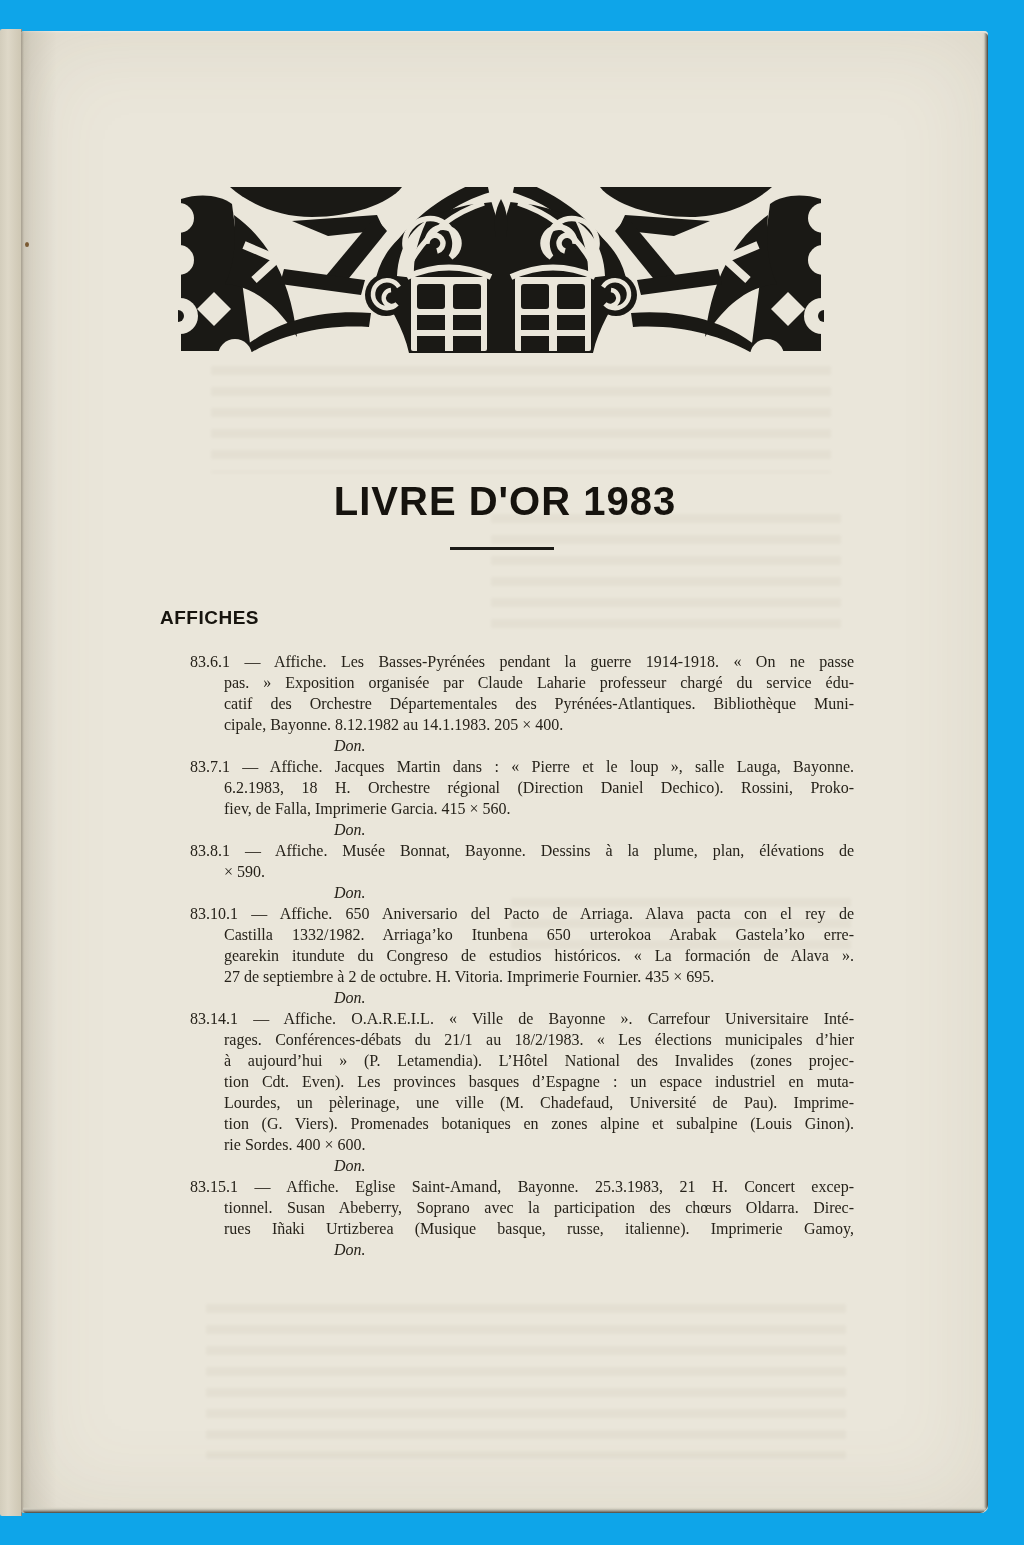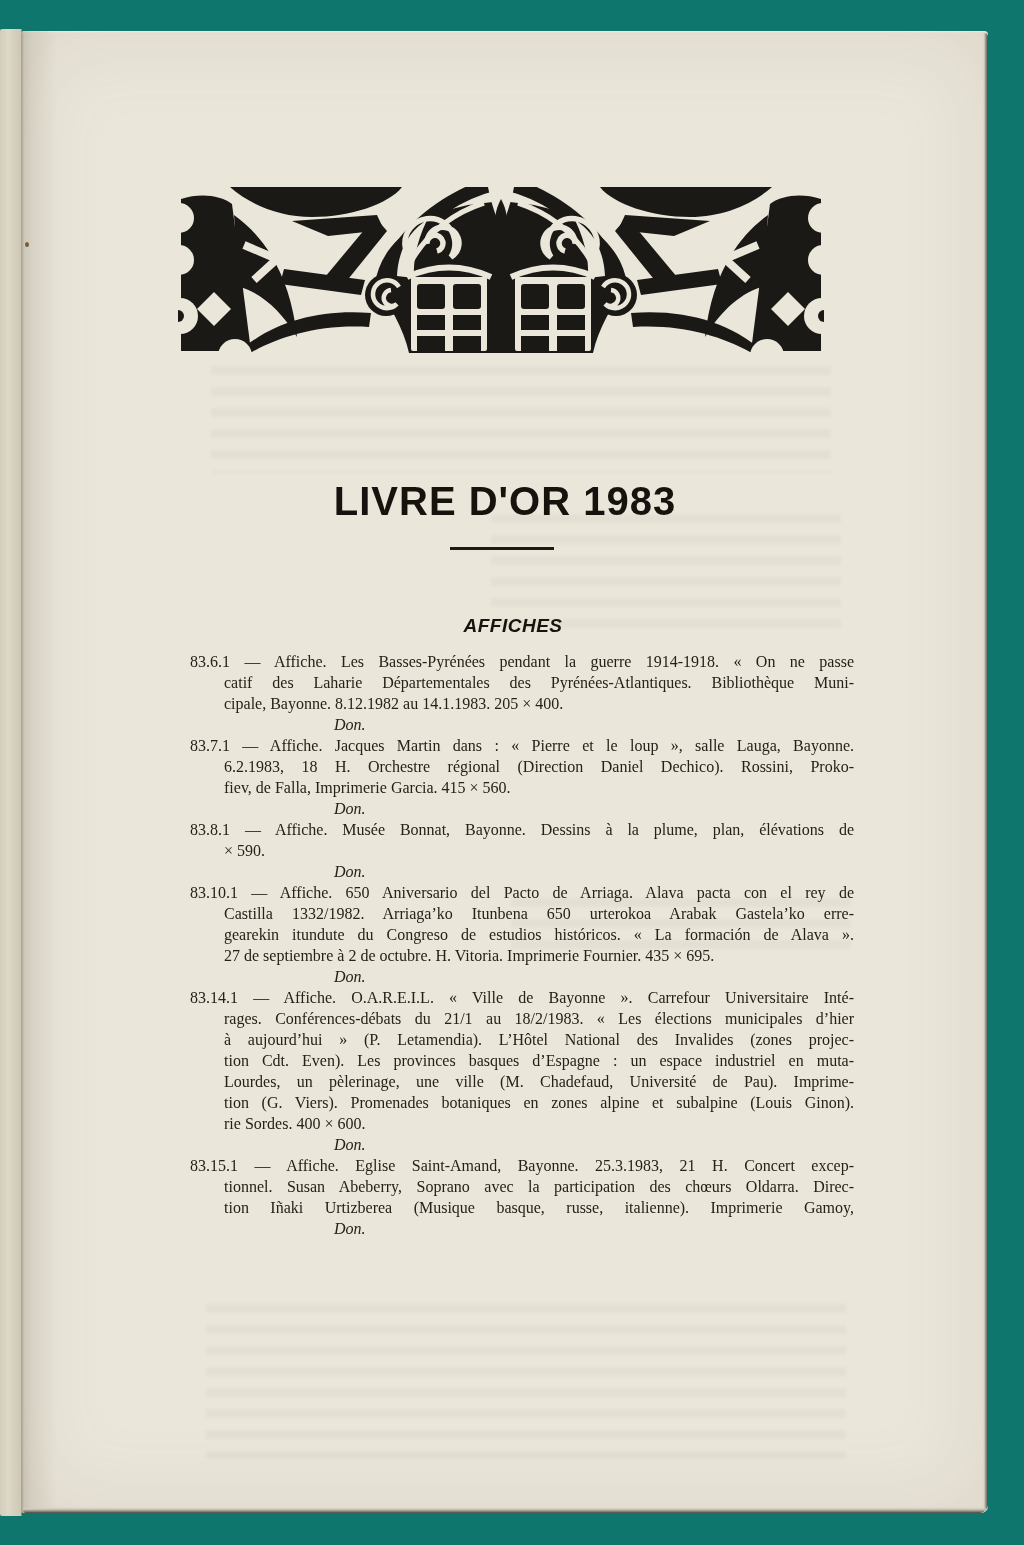--- a/index.html
+++ b/index.html
@@ -1,16 +1,16 @@
 <!DOCTYPE html>
 <html><head>
 <meta charset="utf-8">
 <style>
   html,body{margin:0;padding:0;background:#0e0d0b;}
-  .stage{position:relative;width:1024px;height:1545px;background:#0f766e;overflow:hidden;
+  .stage{position:relative;width:1024px;height:1545px;background:#0ea5e9;overflow:hidden;
          font-family:"Liberation Serif",serif;}
   
   .under-page{position:absolute;left:0;top:29px;width:21px;height:1487px;
               background:linear-gradient(90deg,#d3cdbc 0,#ded8c8 8px,#cfc8b5 20px);
               border-right:1px solid #8f897a;border-radius:2px 0 0 2px;}
   
   .page{position:absolute;left:21px;top:31px;width:967px;height:1482px;background:#eae6da;
         border-radius:3px 4px 7px 3px;
         box-shadow:inset 0 0 90px rgba(123,110,80,.13), inset 0 1px 2px rgba(255,255,255,.55);}
   .gutter{position:absolute;left:0;top:0;width:36px;height:100%;border-radius:3px 0 0 3px;
@@ -21,23 +21,23 @@
               background:linear-gradient(90deg,rgba(0,0,0,0) 0,rgba(0,0,0,0) 1px,#d8d4c6 3px,
                           #b3afa2 4px,#6f6d64 6px,#3f3d36 7px);}
   .edge-bottom{position:absolute;left:2px;bottom:0;width:calc(100% - 4px);height:6px;
                border-radius:0 0 6px 3px;
                background:linear-gradient(180deg,rgba(0,0,0,0) 0,#d2cec0 2px,#97948a 4px,#49473f 6px);}
   .ornament{position:absolute;left:157px;top:156px;width:646px;height:166px;}
   .title{position:absolute;left:139px;top:447px;width:690px;margin:0;text-align:center;
          font-family:"Liberation Sans",sans-serif;font-weight:700;font-size:40px;line-height:46px;
          letter-spacing:1px;color:#16130e;}
   .title-rule{position:absolute;left:429px;top:516px;width:104px;height:3px;background:#1b1a16;}
-  .section{position:absolute;left:139px;top:576px;width:690px;margin:8px;text-align:center;
+  .section{position:absolute;left:139px;top:576px;width:690px;margin:0;text-align:left;
            font-family:"Liberation Sans",sans-serif;font-weight:700;font-size:19px;
-           letter-spacing:.5px;color:#17140e;font-style:italic;}
+           letter-spacing:.5px;color:#17140e;}
   .entries{position:absolute;left:169px;top:620px;width:664px;font-size:16px;line-height:21px;
            color:#26221a;}
   .line{text-align:justify;text-align-last:justify;}
   .line.cont{padding-left:34px;}
   .line.last{text-align-last:left;}
   .credit{padding-left:144px;font-style:italic;}
   
   .ghost{position:absolute;opacity:.045;filter:blur(1.4px);pointer-events:none;
          background:repeating-linear-gradient(180deg,rgba(0,0,0,0) 0 5px,#6b5d41 5px 14px,
                      rgba(0,0,0,0) 14px 21px);}
@@ -110,21 +110,22 @@
       <use href="#bhalf" transform="translate(646,0) scale(-1,1)"></use>
     </svg>
 
     <h1 class="title">LIVRE D'OR 1983</h1>
     <div class="title-rule"></div>
     <h2 class="section">AFFICHES</h2>
 
     <div class="entries">
         <div class="entry">
           <div class="line first"><span class="eid">83.6.1</span><span class="sep"> — </span><span class="etext">Affiche. Les Basses-Pyrénées pendant la guerre 1914-1918. « On ne passe</span></div>
-          <div class="line cont">catif des Laharie Départementales des Pyrénées-Atlantiques. Bibliothèque Muni-</div>
+          <div class="line cont">pas. » Exposition organisée par Claude Laharie professeur chargé du service édu-</div>
+          <div class="line cont">catif des Orchestre Départementales des Pyrénées-Atlantiques. Bibliothèque Muni-</div>
           <div class="line cont last">cipale, Bayonne. 8.12.1982 au 14.1.1983. 205 × 400.</div>
           <div class="credit">Don.</div>
         </div>
         <div class="entry">
           <div class="line first"><span class="eid">83.7.1</span><span class="sep"> — </span><span class="etext">Affiche. Jacques Martin dans : « Pierre et le loup », salle Lauga, Bayonne.</span></div>
           <div class="line cont">6.2.1983, 18 H. Orchestre régional (Direction Daniel Dechico). Rossini, Proko-</div>
           <div class="line cont last">fiev, de Falla, Imprimerie Garcia. 415 × 560.</div>
           <div class="credit">Don.</div>
         </div>
         <div class="entry">
@@ -145,21 +146,21 @@
           <div class="line cont">à aujourd’hui » (P. Letamendia). L’Hôtel National des Invalides (zones projec-</div>
           <div class="line cont">tion Cdt. Even). Les provinces basques d’Espagne : un espace industriel en muta-</div>
           <div class="line cont">Lourdes, un pèlerinage, une ville (M. Chadefaud, Université de Pau). Imprime-</div>
           <div class="line cont">tion (G. Viers). Promenades botaniques en zones alpine et subalpine (Louis Ginon).</div>
           <div class="line cont last">rie Sordes. 400 × 600.</div>
           <div class="credit">Don.</div>
         </div>
         <div class="entry">
           <div class="line first"><span class="eid">83.15.1</span><span class="sep"> — </span><span class="etext">Affiche. Eglise Saint-Amand, Bayonne. 25.3.1983, 21 H. Concert excep-</span></div>
           <div class="line cont">tionnel. Susan Abeberry, Soprano avec la participation des chœurs Oldarra. Direc-</div>
-          <div class="line cont">tion Iñaki Urtizberea (Musique basque, russe, italienne). Imprimerie Gamoy,</div>
+          <div class="line cont">rues Iñaki Urtizberea (Musique basque, russe, italienne). Imprimerie Gamoy,</div>
           <div class="credit">Don.</div>
         </div>
       </div>
 
     <div class="edge-right"></div>
     <div class="edge-bottom"></div>
   </div>
 </div>
 
 </body></html>

